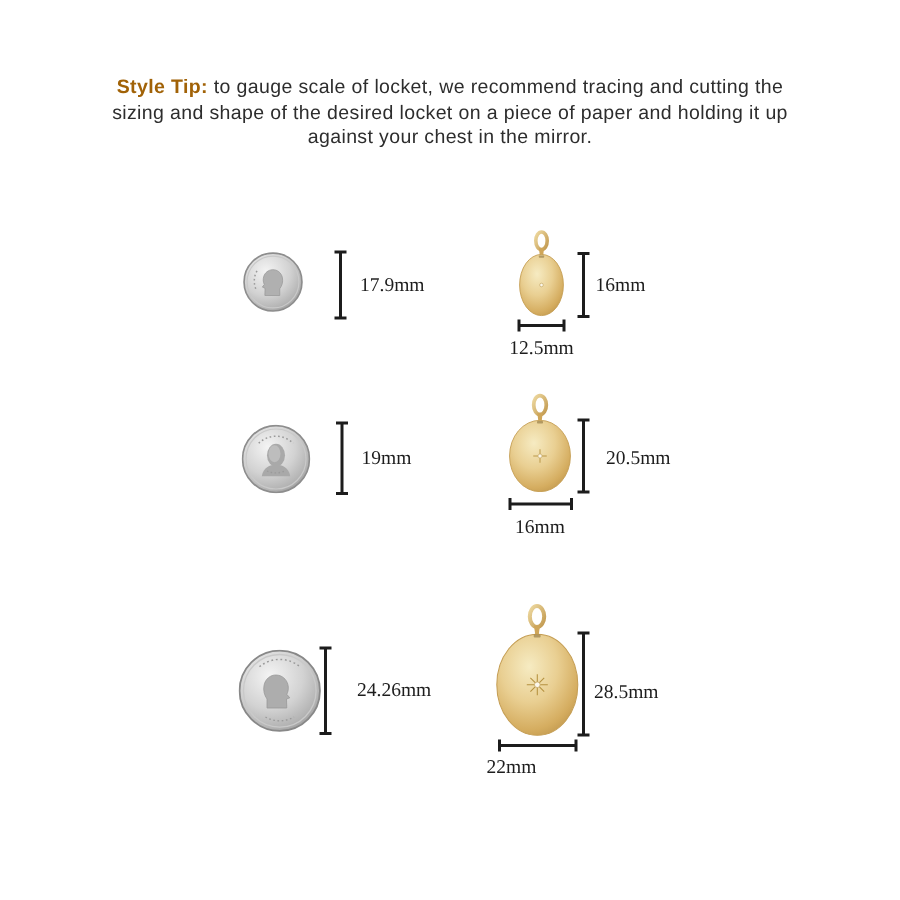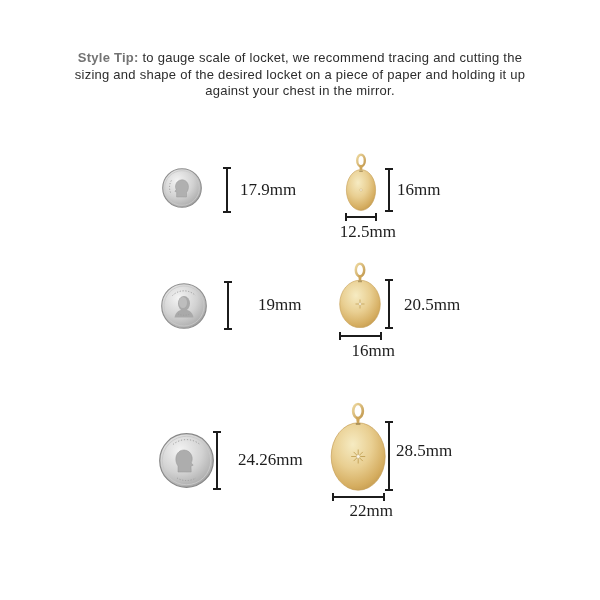--- a/index.html
+++ b/index.html
@@ -4,35 +4,35 @@
 <style>
   html,body{margin:0;padding:0;background:#ffffff;}
   .stage{
     position:relative;width:600px;height:600px;background:#ffffff;overflow:hidden;
     font-family:"Liberation Sans",sans-serif;
   }
   .tip{
     position:absolute;top:50px;left:70px;width:460px;margin:0;
     text-align:center;font-size:13px;line-height:16.5px;letter-spacing:.25px;color:#2d2d2d;
   }
-  .tip b{font-weight:bold;color:#737373;}
+  .tip b{font-weight:bold;color:#a16207;}
   .coin,.locket{position:absolute;display:block;}
   .vline{position:absolute;width:2px;background:#1c1c1c;}
   .vline::before,.vline::after{content:"";position:absolute;left:-3px;width:8px;height:2px;background:#1c1c1c;}
   .vline::before{top:-1px;}
   .vline::after{bottom:-1px;}
   .hline{position:absolute;height:2px;background:#1c1c1c;}
   .hline::before,.hline::after{content:"";position:absolute;top:-3px;width:2px;height:8px;background:#1c1c1c;}
   .hline::before{left:-1px;}
   .hline::after{right:-1px;}
   .mlabel{
     position:absolute;font-family:"Liberation Serif","DejaVu Serif",serif;
-    font-size:17px;line-height:20px;color:#1d1d1d;white-space:nowrap;
+    font-size:13px;line-height:20px;color:#1d1d1d;white-space:nowrap;
   }
-  .mlabel.center{text-align:right;white-space:nowrap;}
+  .mlabel.center{text-align:center;white-space:nowrap;}
 </style>
 </head>
 <body>
 
 <div class="stage">
 
   <svg width="0" height="0" style="position:absolute" aria-hidden="true">
     <defs>
       <radialGradient id="silverGrad" cx="38%" cy="32%" r="75%">
         <stop offset="0%" stop-color="#f4f4f4"></stop>
@@ -79,21 +79,21 @@
   <svg class="coin" style="left:161px;top:283px" width="46" height="46" viewBox="0 0 46 46">
     <circle cx="23" cy="23" r="22.3" fill="url(#silverGrad)" stroke="#8d8d8d" stroke-width="1.1"></circle>
     <circle cx="23" cy="23" r="20" fill="none" stroke="#c9c9c9" stroke-width="0.8"></circle>
     <ellipse cx="23" cy="20.5" rx="6" ry="7.6" fill="#a9a9a9"></ellipse>
     <ellipse cx="22" cy="19.5" rx="4" ry="5.6" fill="#bdbdbd"></ellipse>
     <path d="M13.5 34.5 C14.5 28.5 18.8 26.8 23 26.8 C27.2 26.8 31.5 28.5 32.5 34.5 Z" fill="#a9a9a9"></path>
     <path d="M11.5 12.5 A16.5 16.5 0 0 1 34.5 12.5" fill="none" stroke="#9a9a9a" stroke-width="1" stroke-dasharray="1.1,1.7"></path>
     <path d="M17 31 A15 15 0 0 0 29 31" fill="none" stroke="#9a9a9a" stroke-width="0.9" stroke-dasharray="1,1.6"></path>
   </svg>
   <div class="vline" style="left:227px;top:282px;height:47px"></div>
-  <span class="mlabel" style="left:258px;top:295px">19mm</span>
+  <span class="mlabel" style="left:241px;top:295px">19mm</span>
 
   <svg class="locket" style="left:338px;top:262px" width="44" height="66" viewBox="0 0 44 66">
     <ellipse cx="22" cy="8" rx="4.2" ry="6.3" fill="none" stroke="url(#goldLin)" stroke-width="2.5"></ellipse>
     <path d="M20.2 13.5 L23.8 13.5 L23.1 18.8 L20.9 18.8 Z" fill="#cfa659"></path>
     <ellipse cx="22" cy="42" rx="20.3" ry="23.8" fill="url(#goldRad)" stroke="#c59e54" stroke-width="0.6"></ellipse>
     <rect x="20" y="18.6" width="4" height="1.7" rx="0.5" fill="#7a5f2c" opacity="0.5"></rect>
     <g stroke="#b5913f" stroke-width="0.6">
       <line x1="22" y1="37.5" x2="22" y2="46.5"></line>
       <line x1="17.5" y1="42" x2="26.5" y2="42"></line>
     </g>
@@ -121,17 +121,17 @@
     <rect x="25.8" y="21" width="4.6" height="2" rx="0.6" fill="#7a5f2c" opacity="0.5"></rect>
     <g stroke="#b5913f" stroke-width="0.7">
       <line x1="28.2" y1="47.5" x2="28.2" y2="61.5"></line>
       <line x1="21.2" y1="54.5" x2="35.2" y2="54.5"></line>
       <line x1="23.6" y1="49.9" x2="32.8" y2="59.1"></line>
       <line x1="32.8" y1="49.9" x2="23.6" y2="59.1"></line>
     </g>
     <circle cx="28.2" cy="54.5" r="1.9" fill="#fbf7ec" stroke="#c9ad6d" stroke-width="0.6"></circle>
   </svg>
   <div class="vline" style="left:388px;top:422px;height:68px"></div>
-  <span class="mlabel" style="left:396px;top:441px">28.5mm</span>
+  <span class="mlabel" style="left:396px;top:451px">28.5mm</span>
   <div class="hline" style="left:333px;top:496px;width:51px"></div>
-  <span class="mlabel center" style="left:327px;top:501px;width:66px">22mm</span>
+  <span class="mlabel center" style="left:308px;top:501px;width:66px">22mm</span>
 
 </div>
 
 </body></html>

